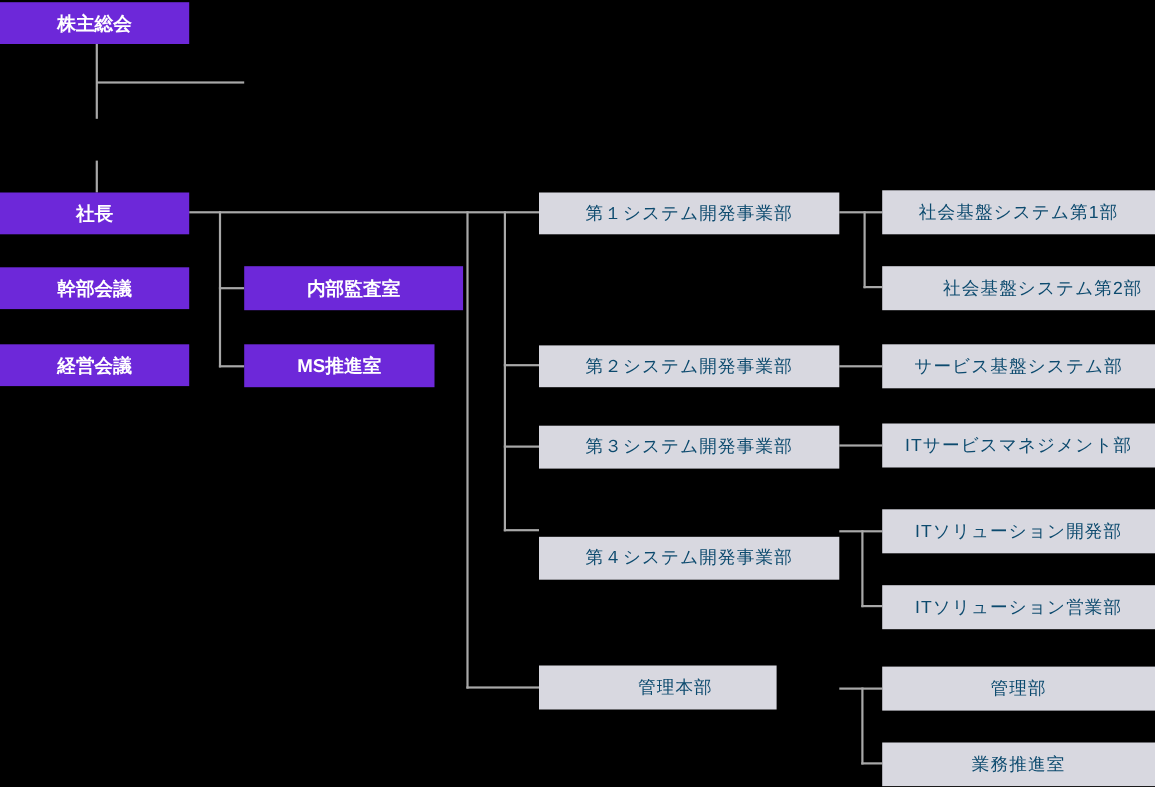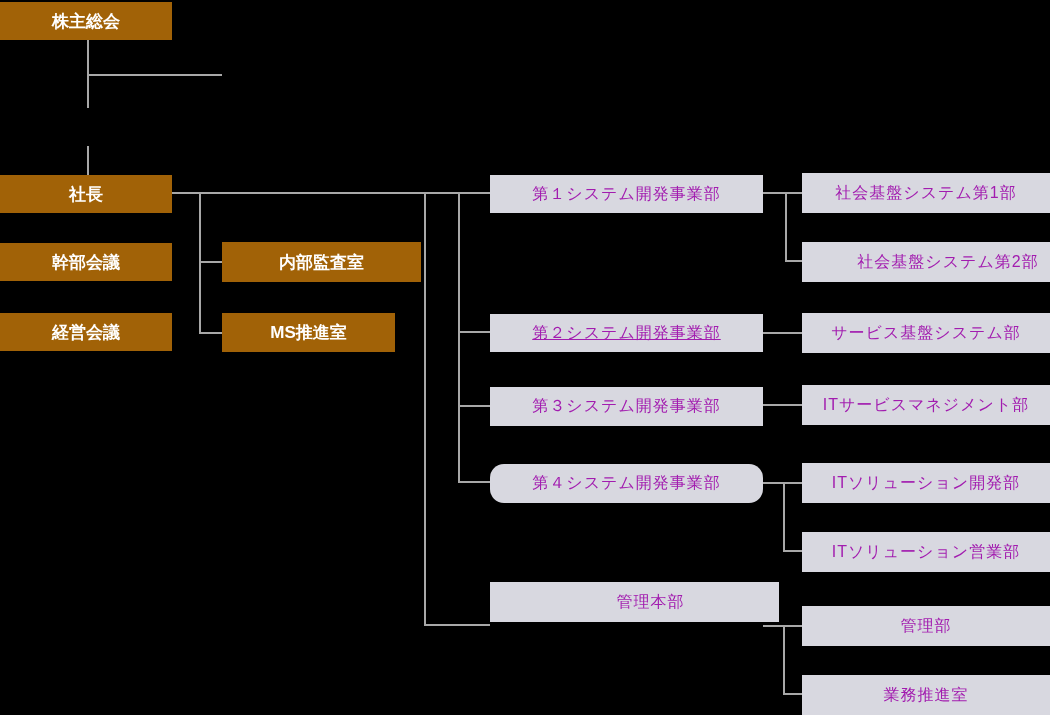--- a/index.html
+++ b/index.html
@@ -17,28 +17,28 @@
   }
   .node {
     position: absolute;
     display: flex;
     align-items: center;
     justify-content: center;
     box-sizing: border-box;
     white-space: nowrap;
   }
   .node.primary {
-    background: #a16207;
+    background: #6d28d9;
     color: #ffffff;
     font-weight: 700;
     font-size: 17px;
   }
   .node.secondary {
     background: #d8d8e0;
-    color: #a21caf;
+    color: #0c4a6e;
     font-weight: 400;
     font-size: 16px;
     letter-spacing: 1px;
   }
   .line {
     position: absolute;
     background: #a8a8a8;
   }
 </style>
 </head>
@@ -72,24 +72,24 @@
   <div class="line" style="left:783px; top:693px; width:19px; height:2px;"></div>
 
   <div class="node primary" style="left:0; top:2px; width:172px; height:38px;">株主総会</div>
   <div class="node primary" style="left:0; top:175px; width:172px; height:38px;font-family:Liberation Mono, monospace;">社長</div>
   <div class="node primary" style="left:0; top:243px; width:172px; height:38px;">幹部会議</div>
   <div class="node primary" style="left:0; top:313px; width:172px; height:38px;">経営会議</div>
   <div class="node primary" style="left:222px; top:242px; width:199px; height:40px;">内部監査室</div>
   <div class="node primary" style="left:222px; top:313px; width:173px; height:39px;">MS推進室</div>
 
   <div class="node secondary" style="left:490px; top:175px; width:273px; height:38px;">第１システム開発事業部</div>
-  <div class="node secondary" style="left:490px; top:314px; width:273px; height:38px;text-decoration:underline;">第２システム開発事業部</div>
+  <div class="node secondary" style="left:490px; top:314px; width:273px; height:38px;">第２システム開発事業部</div>
   <div class="node secondary" style="left:490px; top:387px; width:273px; height:39px;">第３システム開発事業部</div>
-  <div class="node secondary" style="left:490px; top:464px; width:273px; height:39px;border-radius:14px;">第４システム開発事業部</div>
-  <div class="node secondary" style="left:490px; top:582px; width:289px; height:40px;padding-left:32px;">管理本部</div>
+  <div class="node secondary" style="left:490px; top:488px; width:273px; height:39px;">第４システム開発事業部</div>
+  <div class="node secondary" style="left:490px; top:605px; width:216px; height:40px;padding-left:32px;">管理本部</div>
 
   <div class="node secondary" style="left:802px; top:173px; width:248px; height:40px;">社会基盤システム第1部</div>
   <div class="node secondary" style="left:802px; top:242px; width:248px; height:40px;padding-left:44px;">社会基盤システム第2部</div>
   <div class="node secondary" style="left:802px; top:313px; width:248px; height:40px;">サービス基盤システム部</div>
   <div class="node secondary" style="left:802px; top:385px; width:248px; height:40px;">ITサービスマネジメント部</div>
   <div class="node secondary" style="left:802px; top:463px; width:248px; height:40px;">ITソリューション開発部</div>
   <div class="node secondary" style="left:802px; top:532px; width:248px; height:40px;">ITソリューション営業部</div>
   <div class="node secondary" style="left:802px; top:606px; width:248px; height:40px;">管理部</div>
   <div class="node secondary" style="left:802px; top:675px; width:248px; height:40px;">業務推進室</div>
 

